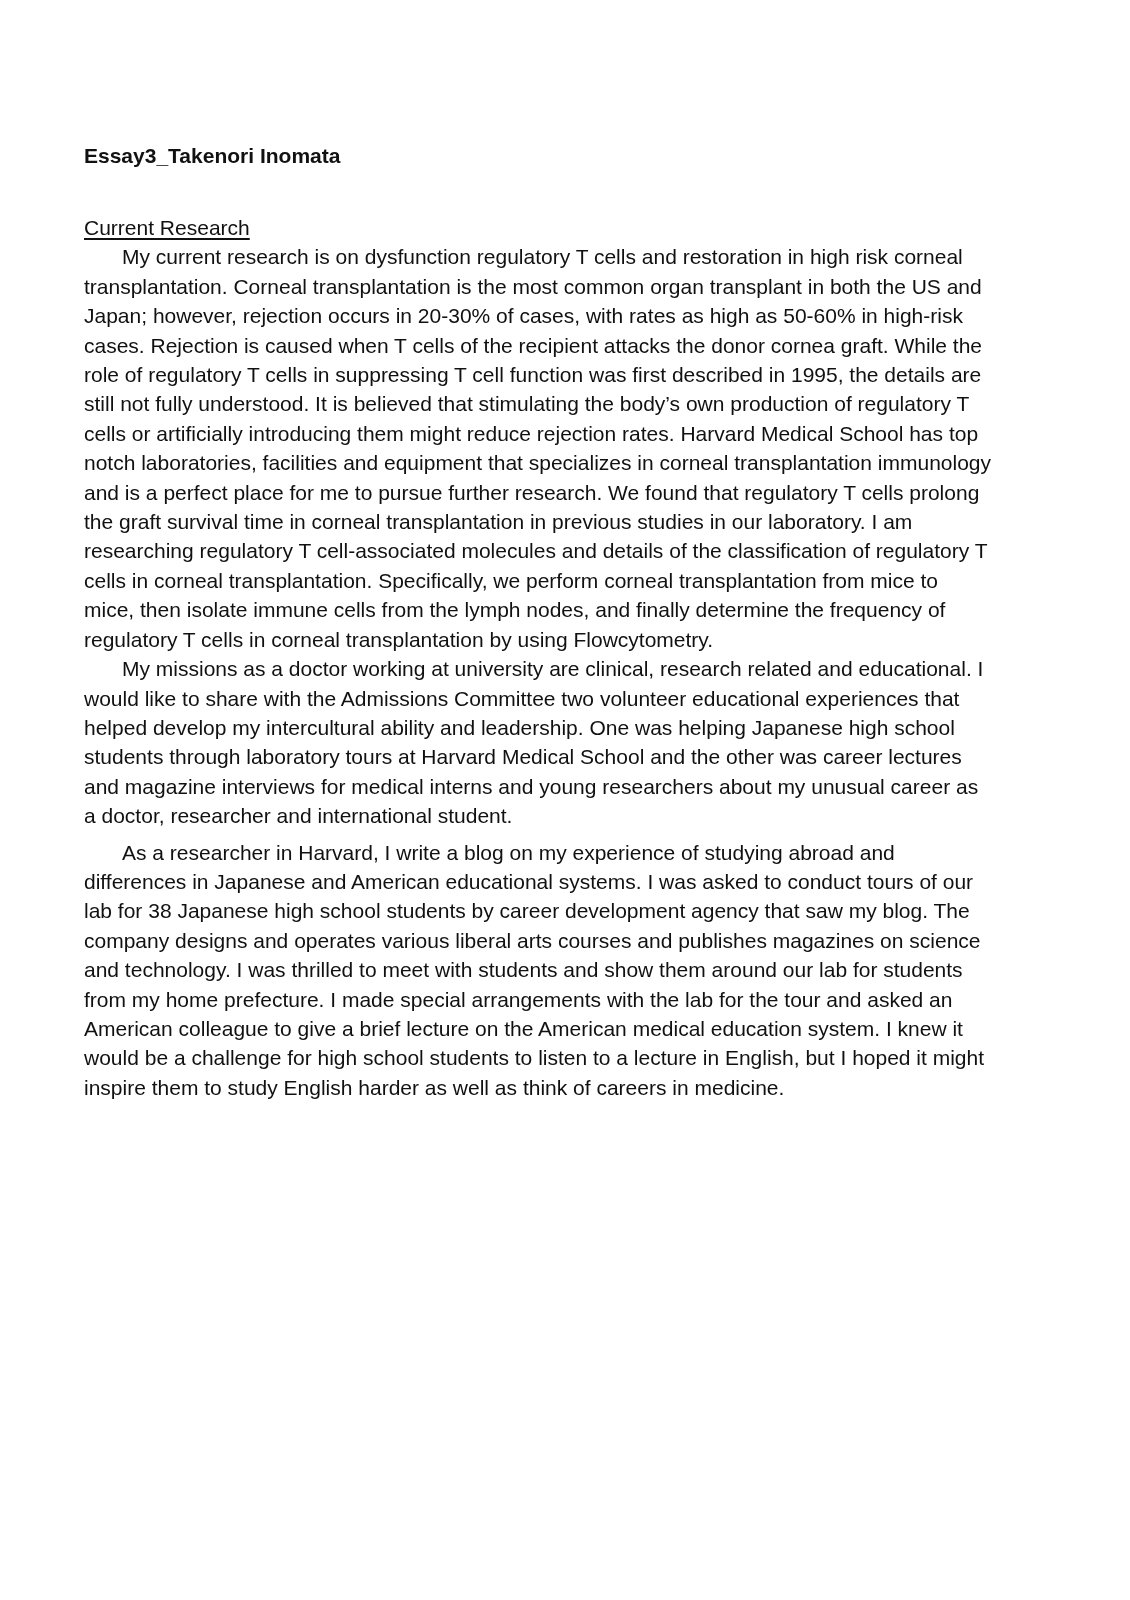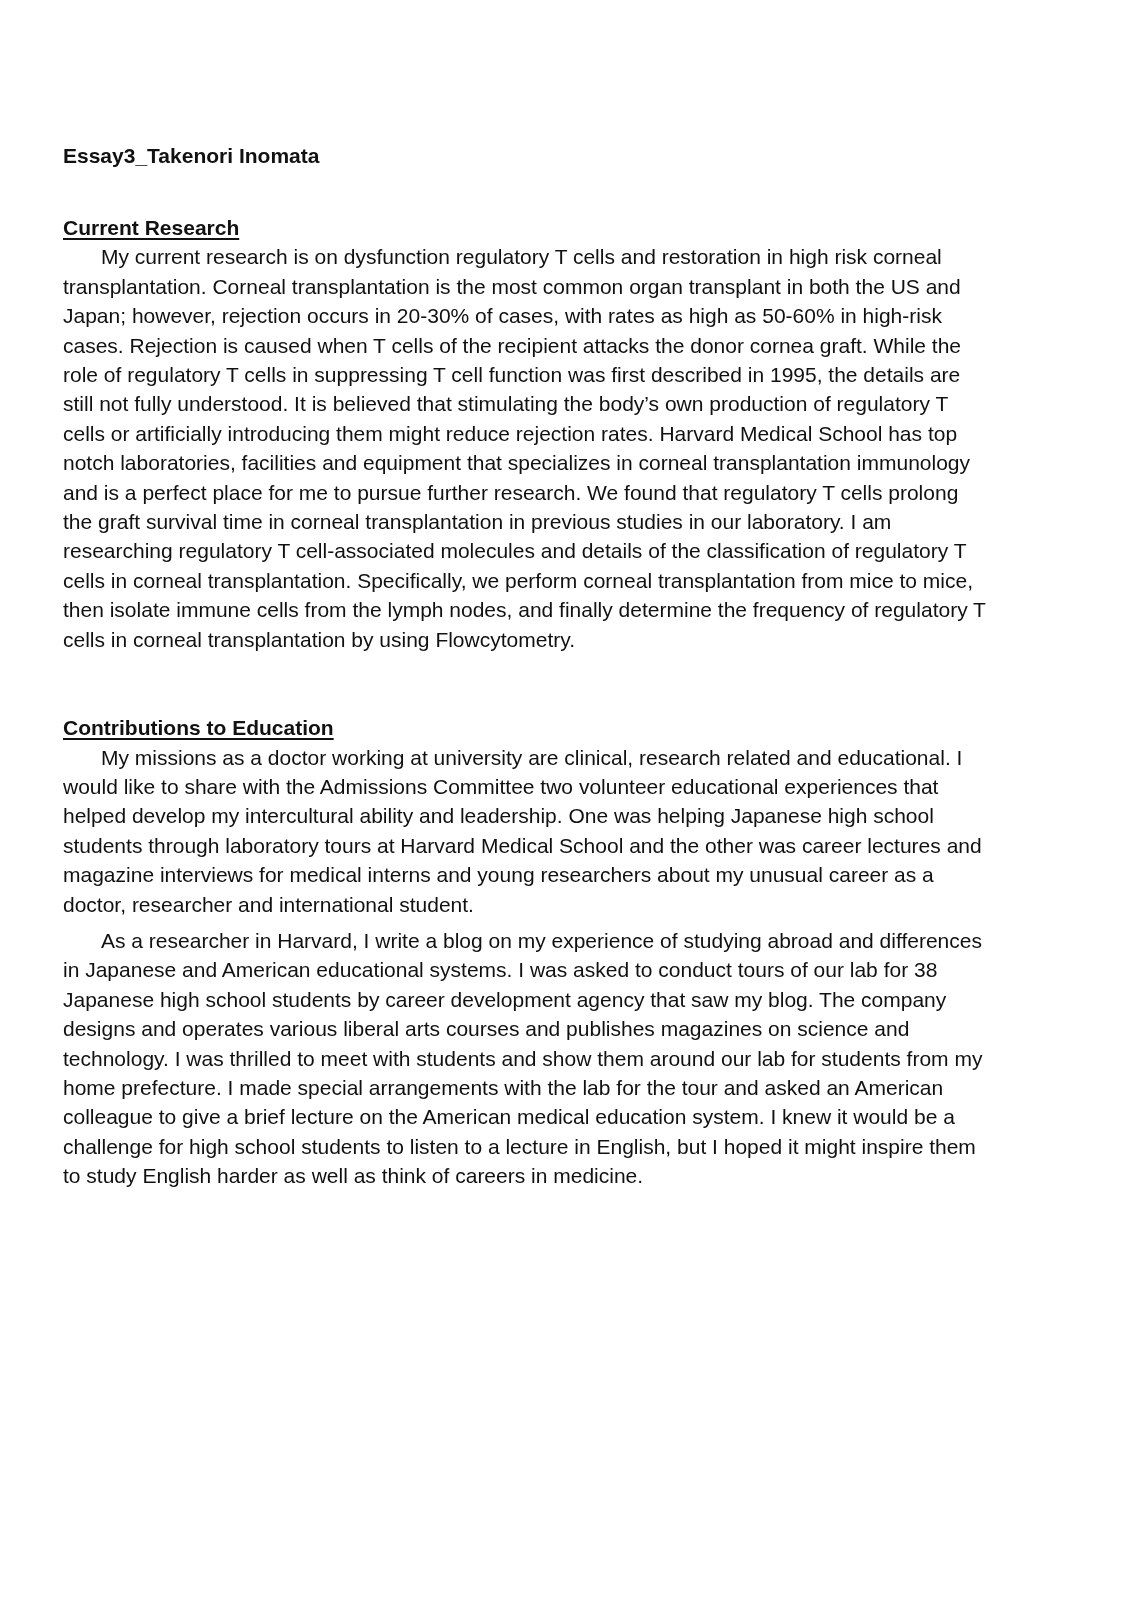--- a/index.html
+++ b/index.html
@@ -12,21 +12,21 @@
     height: 1600px;
     font-family: "Liberation Sans", sans-serif;
     color: #111111;
     -webkit-font-smoothing: antialiased;
   }
   .page {
     box-sizing: border-box;
     width: 1130px;
     height: 1600px;
     background: #ffffff;
-    padding: 141px 138px 40px 63px;
+    padding: 141px 138px 40px 84px;
     overflow: hidden;
   }
   .doc-title {
     font-size: 21px;
     line-height: 29px;
     font-weight: bold;
     margin: 0 0 43px 0;
   }
   .para {
     font-size: 21px;
@@ -34,21 +34,21 @@
     margin: 0;
     text-indent: 38px;
     text-align: left;
   }
   .intro {
     margin-bottom: 15px;
   }
   .section-heading {
     font-size: 21px;
     line-height: 29.4px;
-    font-weight: bold;
+    font-weight: normal;
     text-decoration: underline;
     text-underline-offset: 3px;
     margin: 0;
   }
   .section-gap {
     margin-top: 59px;
   }
   .para-gap {
     margin-top: 7px;
   }
@@ -58,19 +58,18 @@
 
 <div class="page">
 
   <h1 class="doc-title">Essay3_Takenori Inomata</h1>
 
 
   <h2 class="section-heading">Current Research</h2>
 
   <p class="para">My current research is on dysfunction regulatory T cells and restoration in high risk corneal transplantation. Corneal transplantation is the most common organ transplant in both the US and Japan; however, rejection occurs in 20-30% of cases, with rates as high as 50-60% in high-risk cases. Rejection is caused when T cells of the recipient attacks the donor cornea graft. While the role of regulatory T cells in suppressing T cell function was first described in 1995, the details are still not fully understood. It is believed that stimulating the body’s own production of regulatory T cells or artificially introducing them might reduce rejection rates. Harvard Medical School has top notch laboratories, facilities and equipment that specializes in corneal transplantation immunology and is a perfect place for me to pursue further research. We found that regulatory T cells prolong the graft survival time in corneal transplantation in previous studies in our laboratory. I am researching regulatory T cell-associated molecules and details of the classification of regulatory T cells in corneal transplantation. Specifically, we perform corneal transplantation from mice to mice, then isolate immune cells from the lymph nodes, and finally determine the frequency of regulatory T cells in corneal transplantation by using Flowcytometry.</p>
 
-  <h2 class="section-heading section-gap">Contributions to Education</h2>
 
   <p class="para">My missions as a doctor working at university are clinical, research related and educational. I would like to share with the Admissions Committee two volunteer educational experiences that helped develop my intercultural ability and leadership. One was helping Japanese high school students through laboratory tours at Harvard Medical School and the other was career lectures and magazine interviews for medical interns and young researchers about my unusual career as a doctor, researcher and international student.</p>
 
   <p class="para para-gap">As a researcher in Harvard, I write a blog on my experience of studying abroad and differences in Japanese and American educational systems. I was asked to conduct tours of our lab for 38 Japanese high school students by career development agency that saw my blog. The company designs and operates various liberal arts courses and publishes magazines on science and technology. I was thrilled to meet with students and show them around our lab for students from my home prefecture. I made special arrangements with the lab for the tour and asked an American colleague to give a brief lecture on the American medical education system. I knew it would be a challenge for high school students to listen to a lecture in English, but I hoped it might inspire them to study English harder as well as think of careers in medicine.</p>
 
 </div>
 
 </body></html>

